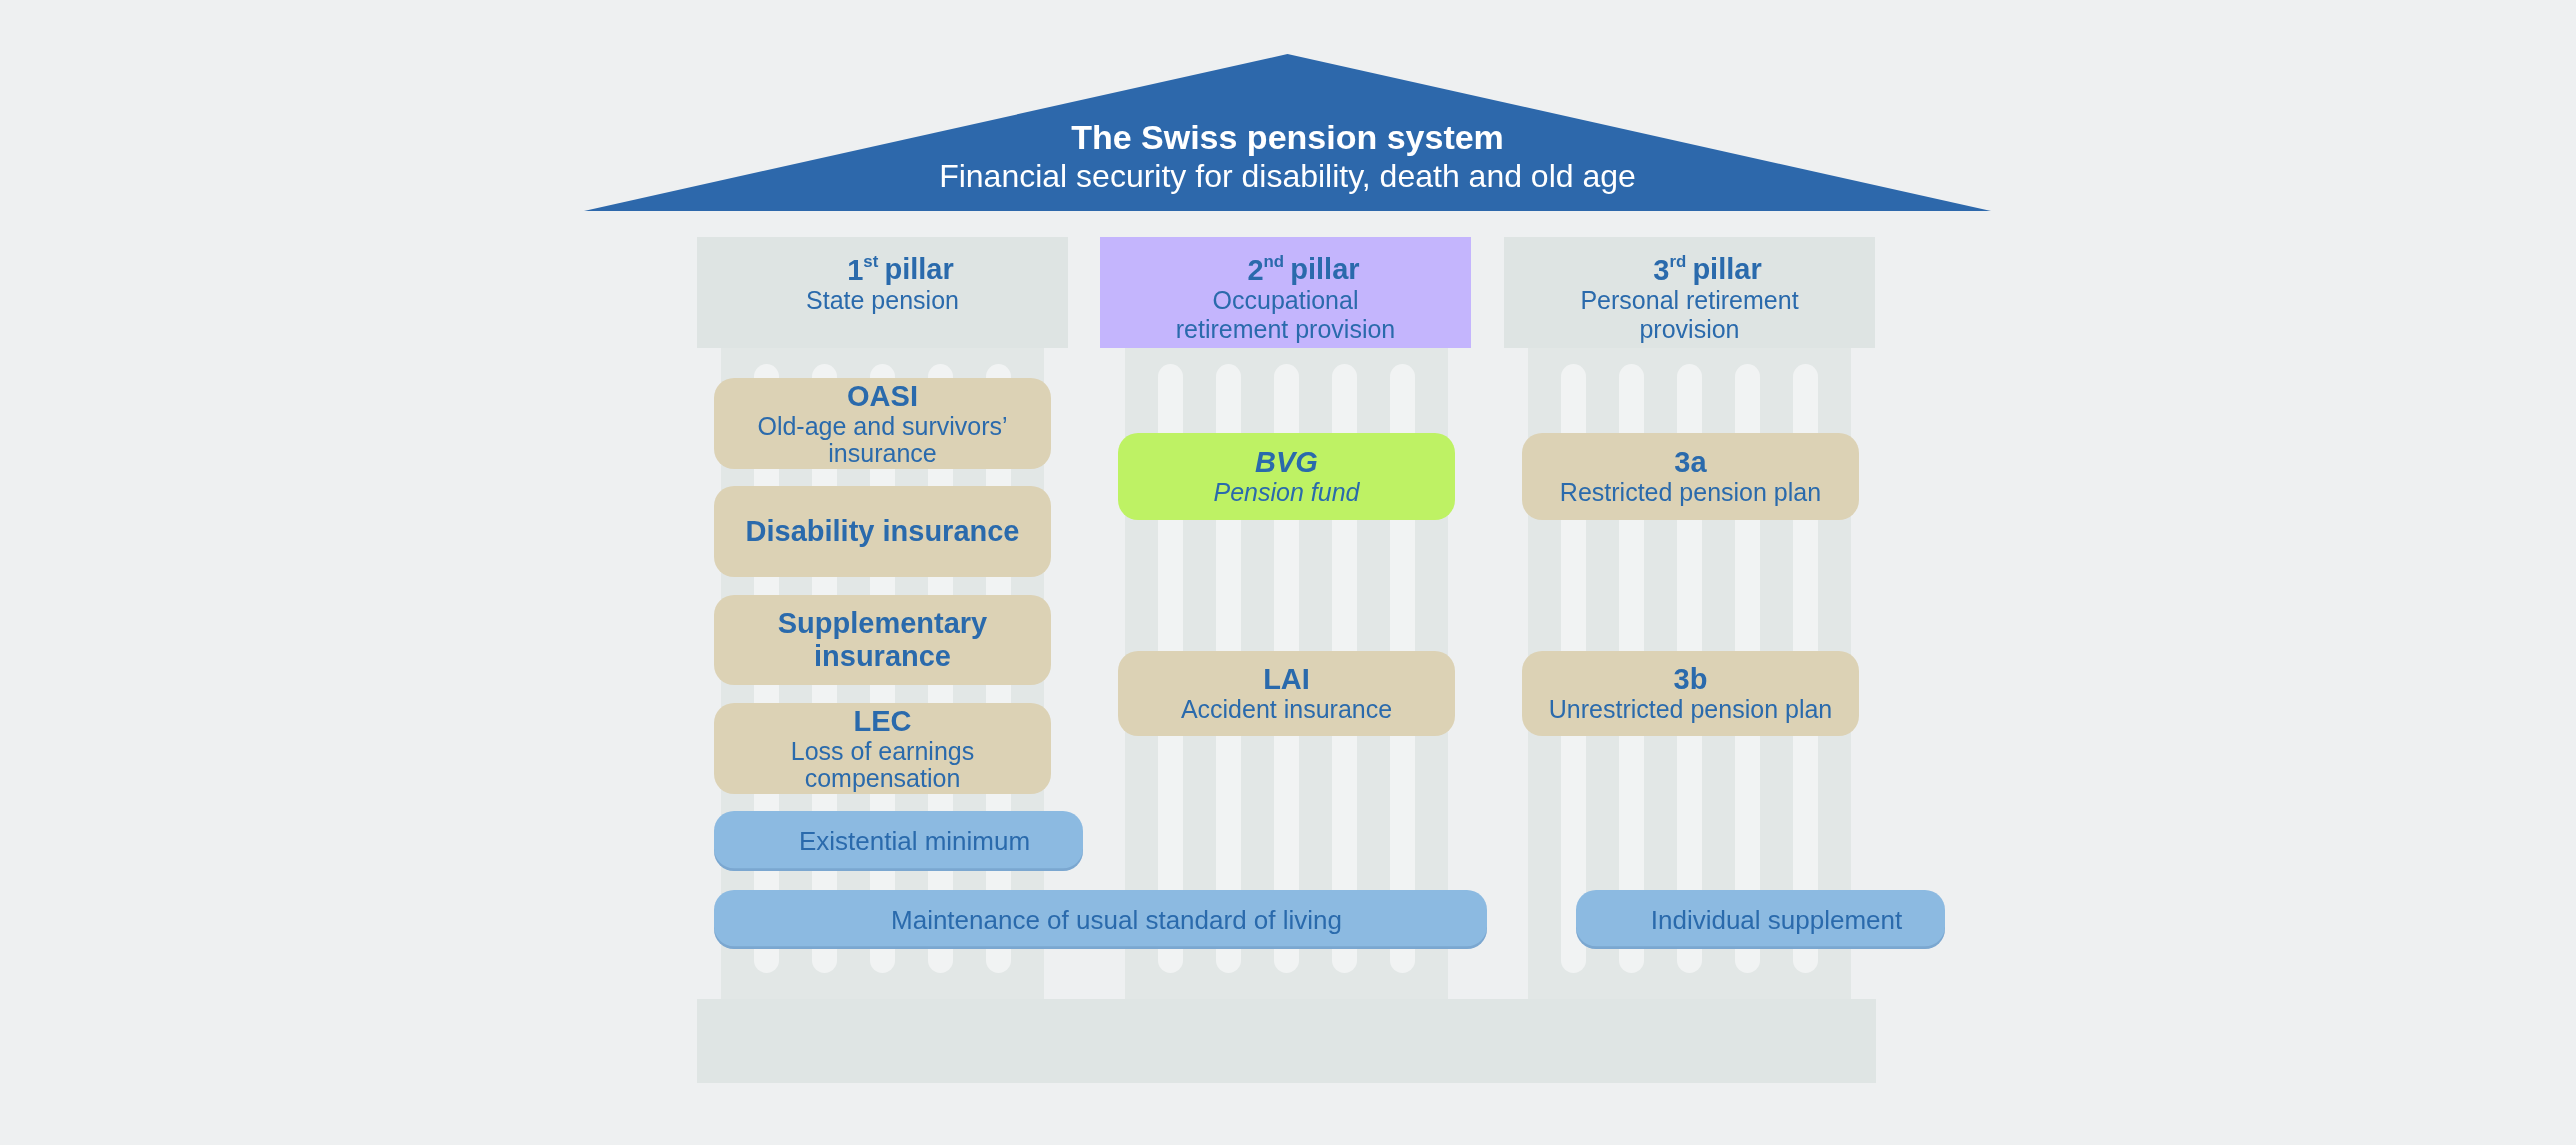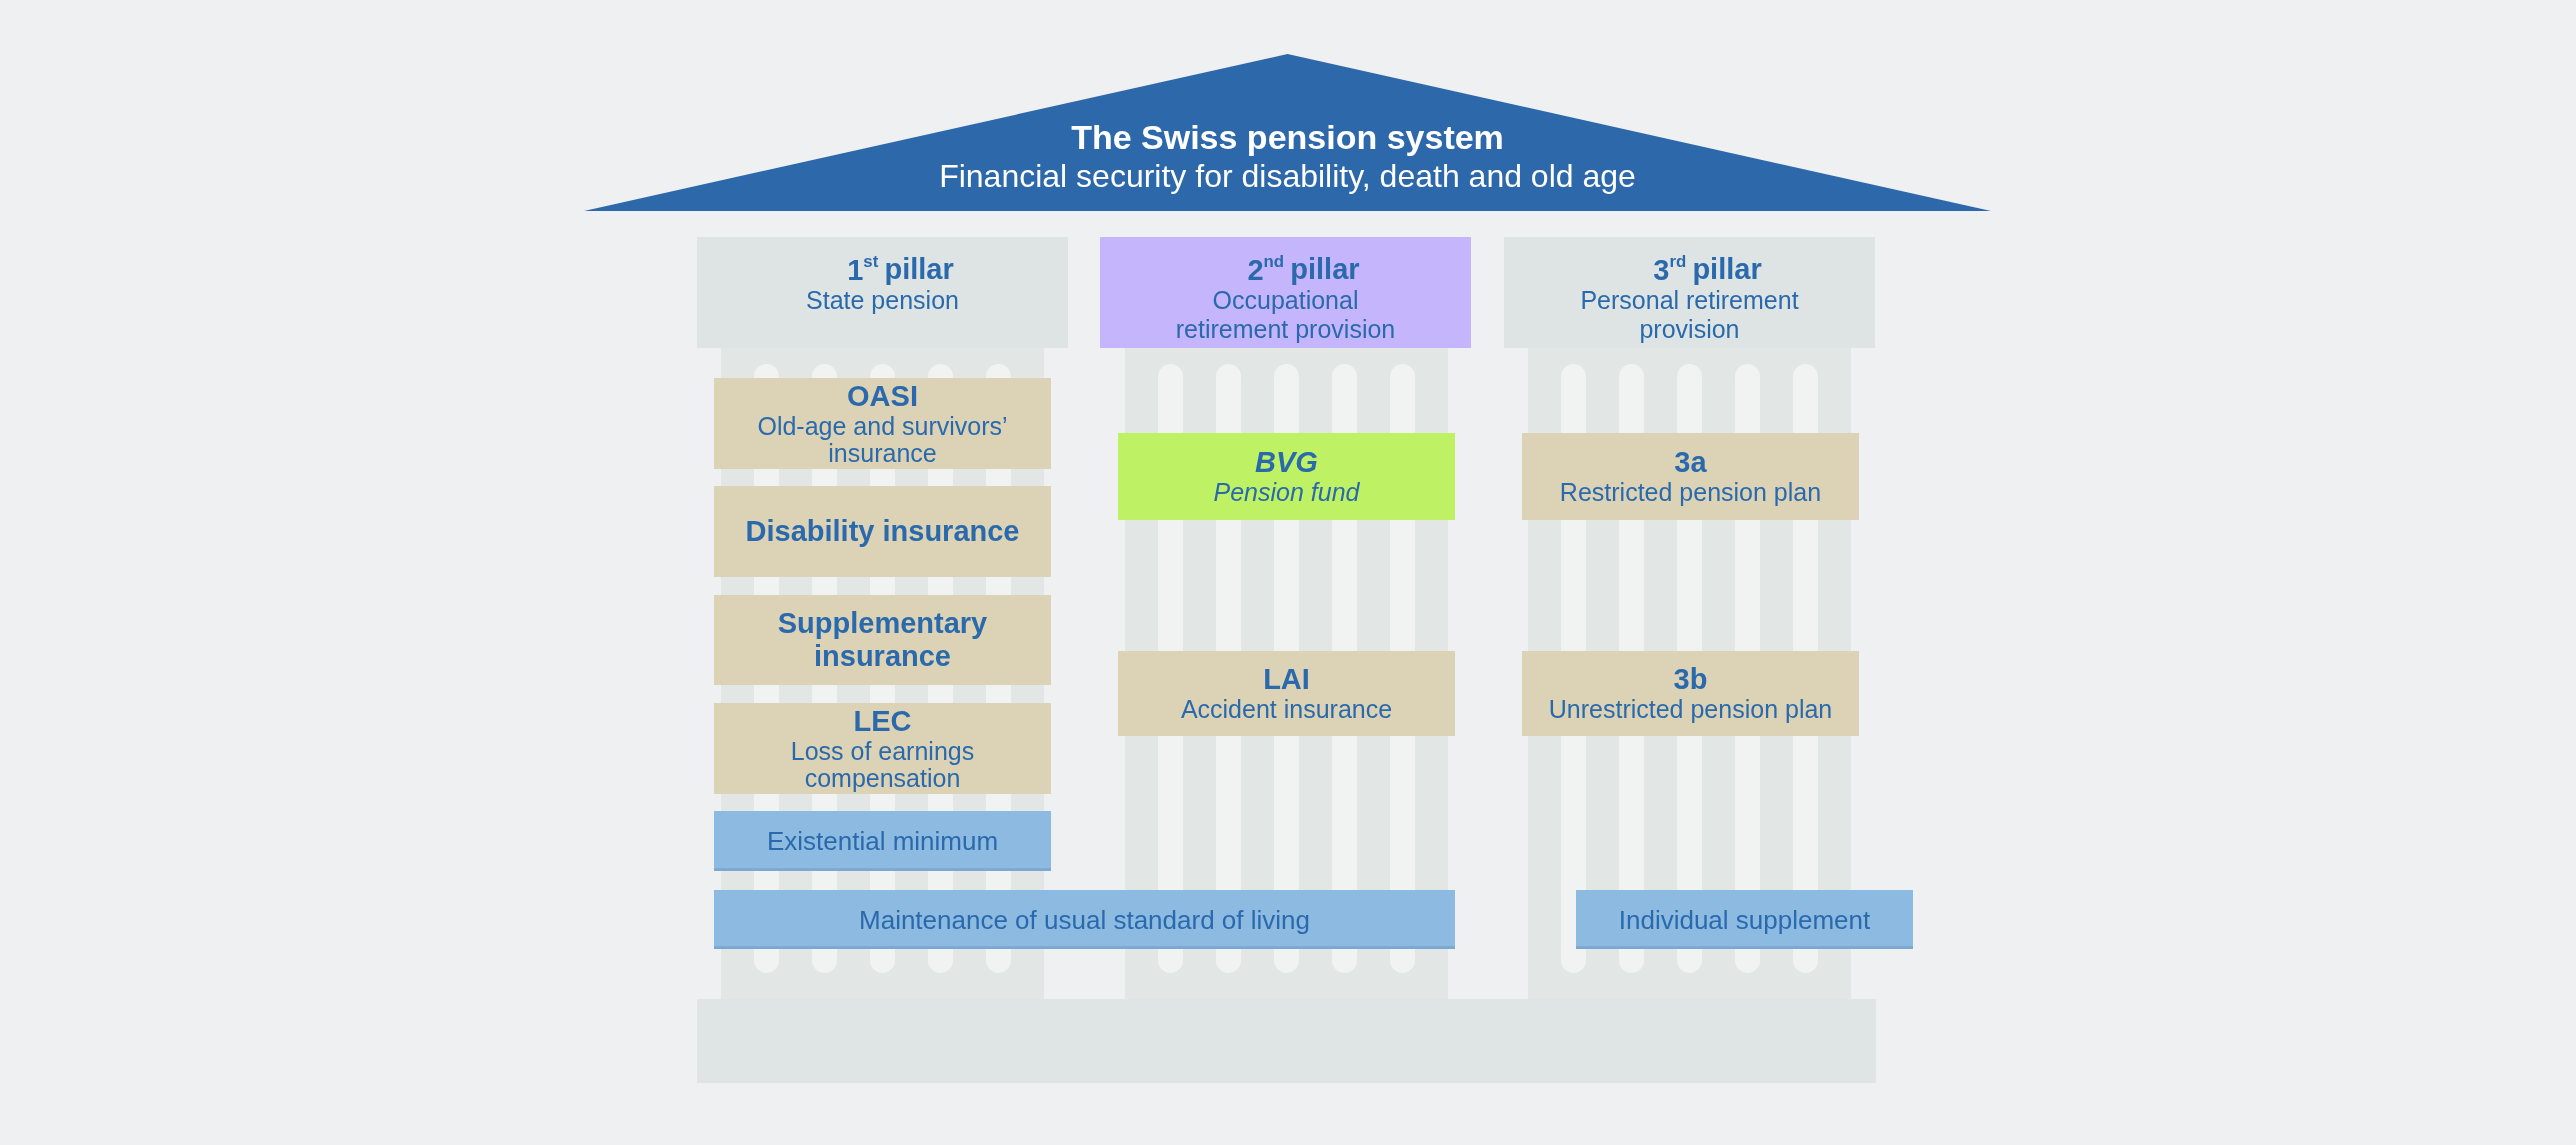--- a/index.html
+++ b/index.html
@@ -23,23 +23,23 @@
 
   
   .shaft{position:absolute;top:338px;width:323px;height:662px;background:#e2e7e6;
          display:flex;justify-content:space-evenly;}
   .flute{width:25px;margin-top:26px;margin-bottom:27.5px;background:#f1f3f3;border-radius:13.7px;}
 
   .base{position:absolute;left:697px;top:999px;width:1179px;height:84px;background:#dfe5e4;}
 
   
   .box{position:absolute;display:flex;flex-direction:column;align-items:center;justify-content:center;
-       text-align:center;color:#2a6aac;}
+       text-align:center;color:#2a6aac;border-radius:20px;}
   .tan{background:#dcd2b5;}
-  .blue{background:#8cbae1;box-shadow:inset 0 -2.7px 0 rgba(70,110,160,0.25);}
+  .blue{background:#8cbae1;box-shadow:inset 0 -2.7px 0 rgba(70,110,160,0.25);padding-left:32px;}
   .box-title{font-size:29px;font-weight:bold;line-height:33px;}
   .box-title.narrow{max-width:227px;}
   .box-sub{font-size:25px;line-height:27.5px;max-width:323px;}
   .band-label{font-size:26px;line-height:30px;}
 </style>
 </head>
 <body>
 
 <div class="canvas">
 

